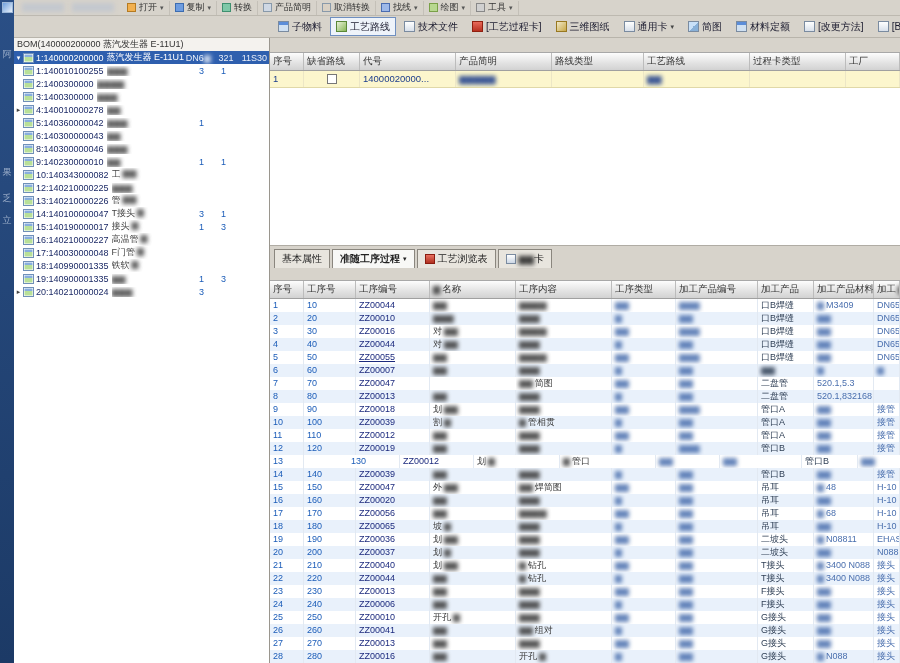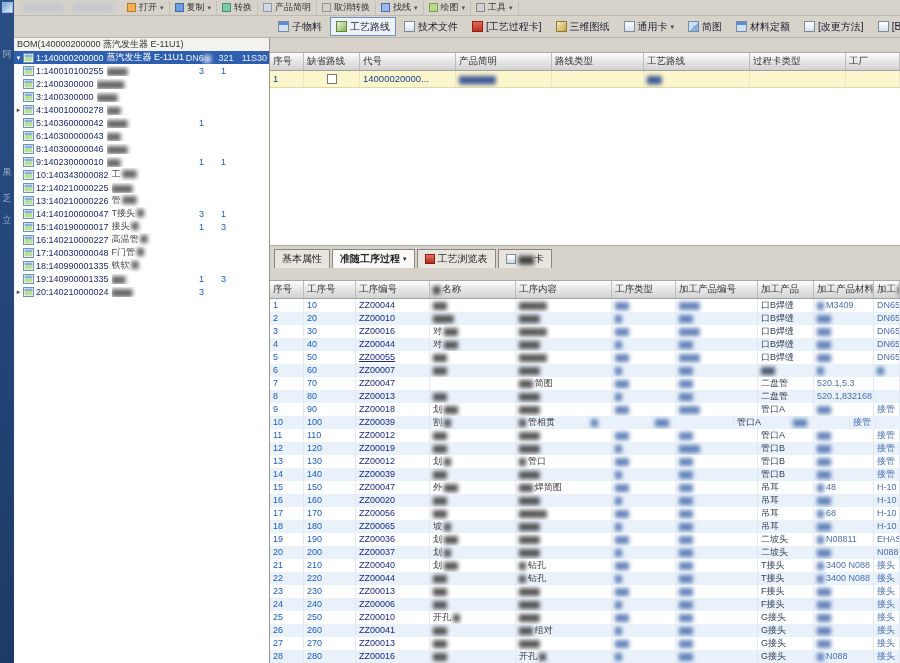--- a/index.html
+++ b/index.html
@@ -815,21 +815,21 @@
                 <div class="pcell c-op" style="width: 52px;">
                   <span>100</span>
                 </div>
                 <div class="pcell c-code" style="width: 74px;">
                   <span>ZZ00039</span>
                 </div>
                 <div class="pcell c-name" style="width: 86px;">
                   <span>割</span>
                   <span class="bl">▆</span>
                 </div>
-                <div class="pcell c-content" style="width: 72px;">
+                <div class="pcell c-content" style="width: 96px;">
                   <span class="bl">▆</span>
                   <span>管相贯</span>
                 </div>
                 <div class="pcell c-type" style="width: 64px;">
                   <span class="bl">▆</span>
                 </div>
                 <div class="pcell c-pcode" style="width: 82px;">
                   <span class="bl">▆▆</span>
                 </div>
                 <div class="pcell c-product" style="width: 56px;">
@@ -903,21 +903,21 @@
                   <span class="bl">▆▆</span>
                 </div>
                 <div class="pcell c-extra" style="width: 26px;">
                   <span>接管</span>
                 </div>
               </div>
               <div class="prow">
                 <div class="pcell c-seq" style="width: 34px;">
                   <span>13</span>
                 </div>
-                <div class="pcell c-op" style="width: 52px;">
+                <div class="pcell c-op" style="width: 52px; margin-left: 44px;">
                   <span>130</span>
                 </div>
                 <div class="pcell c-code" style="width: 74px;">
                   <span>ZZ00012</span>
                 </div>
                 <div class="pcell c-name" style="width: 86px;">
                   <span>划</span>
                   <span class="bl">▆</span>
                 </div>
                 <div class="pcell c-content" style="width: 96px;">

